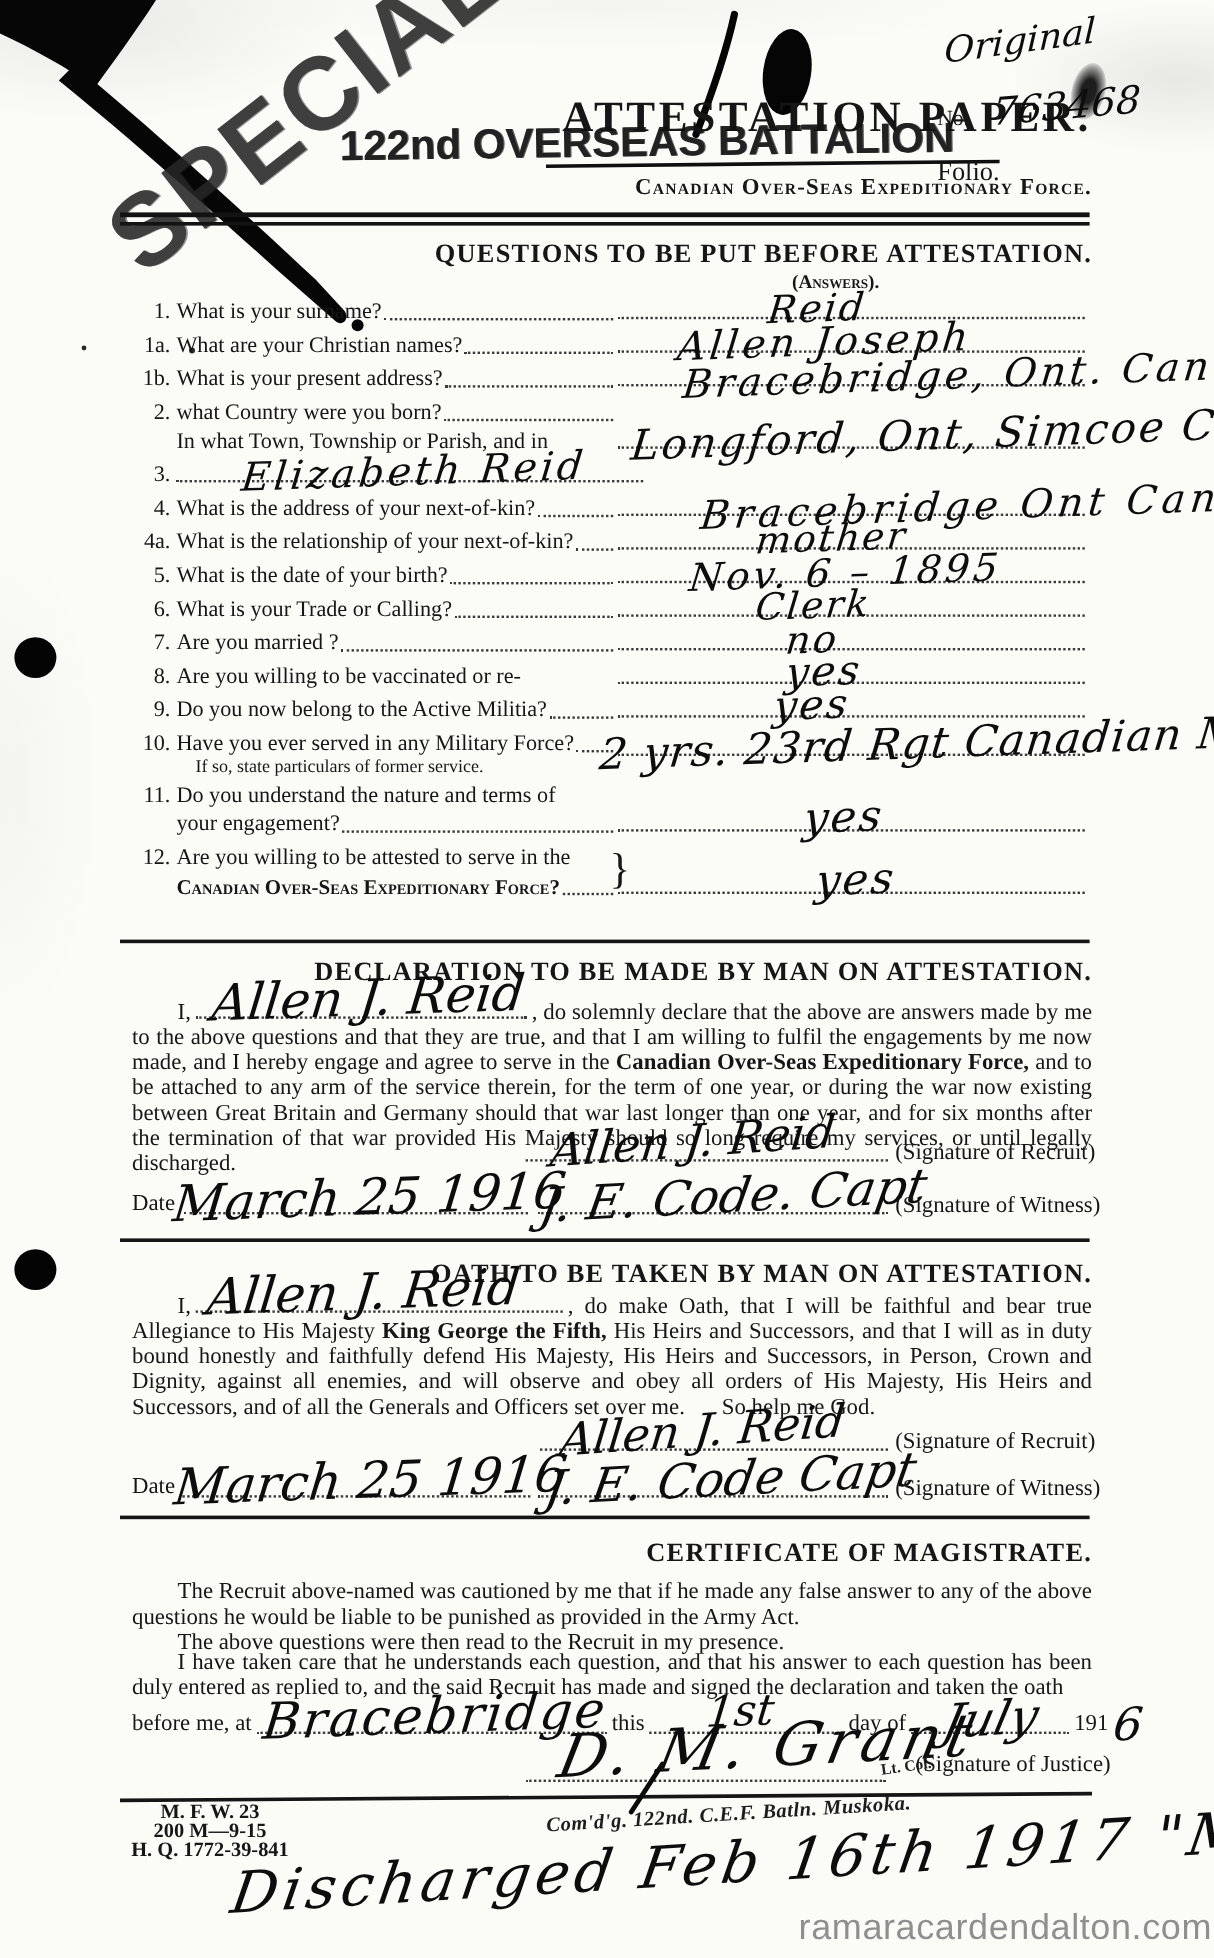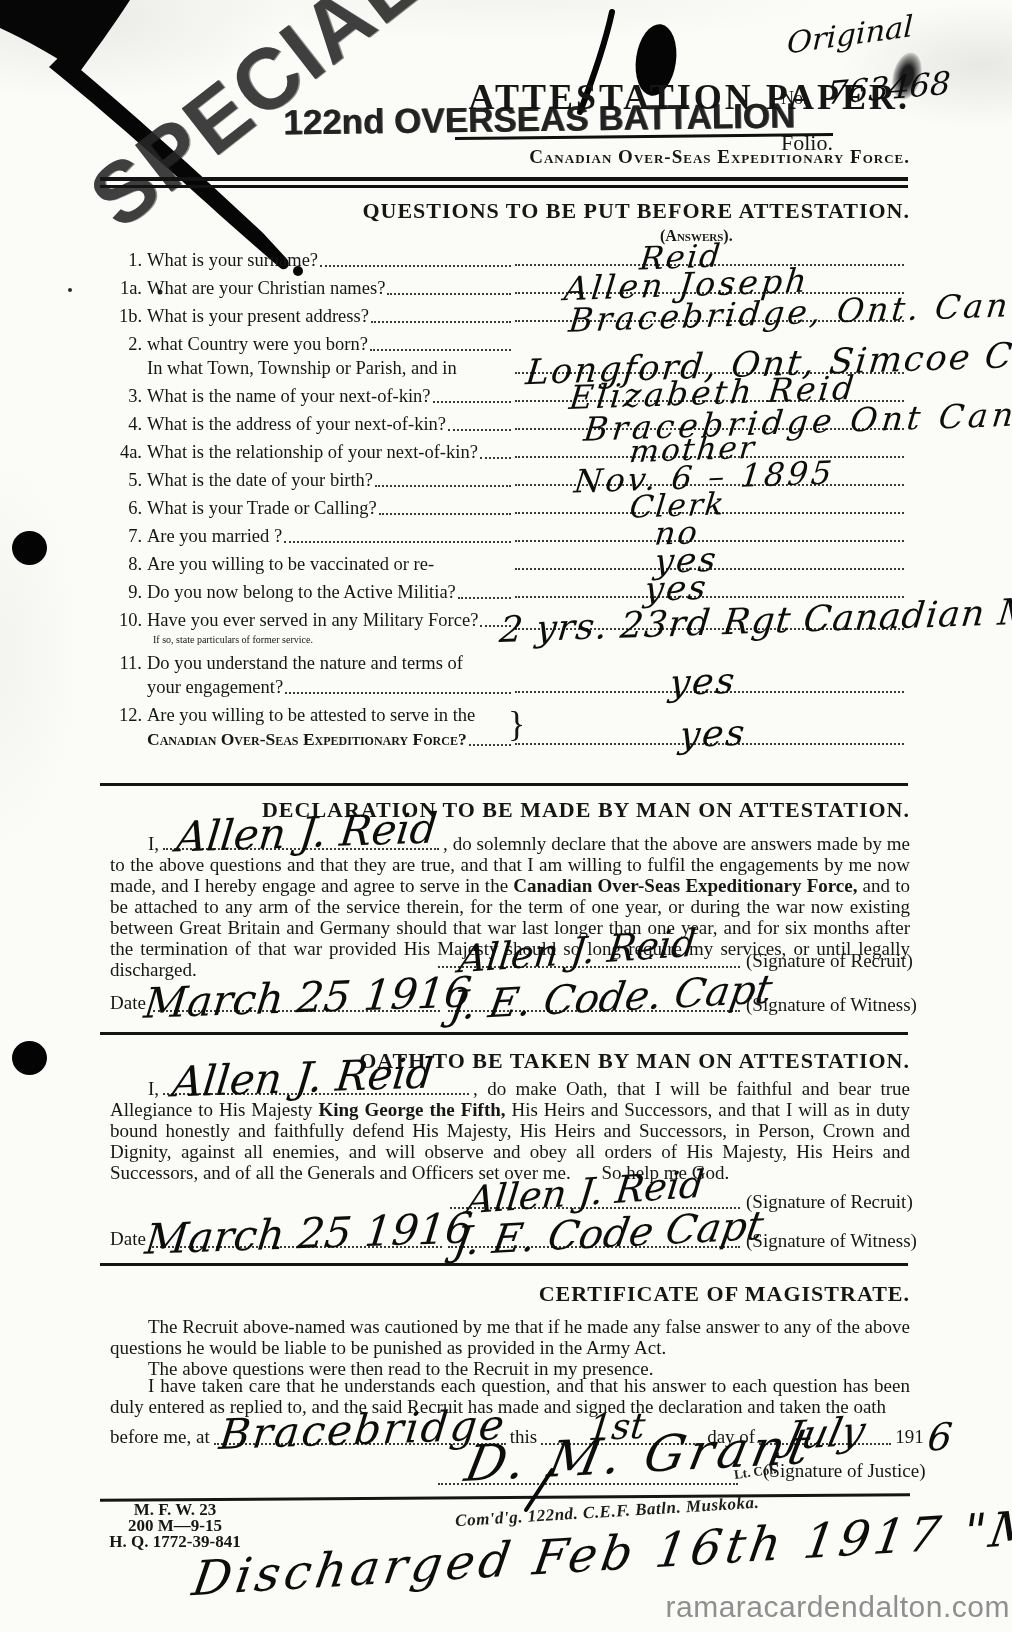--- a/index.html
+++ b/index.html
@@ -58,21 +58,21 @@
   .double-rule { position:absolute; height:4px; border-top:4px solid #131313; border-bottom:3px solid #131313; background:transparent; }
 
   
   .qwrap { position:absolute; left:108px; top:248px; width:800px; font-size:18.5px; }
   .qrow { display:flex; position:relative; margin-bottom:4px; }
   .qnum { width:34px; text-align:right; padding-right:5px; line-height:24px; flex:none; }
   .qbody { width:368px; flex:none; display:flex; flex-direction:column; }
   .qline { display:flex; height:24px; line-height:24px; }
   .qt { white-space:nowrap; }
   .leader { flex:1; border-bottom:2px dotted #3a3a3a; margin:0 4px 5px 2px; min-width:12px; }
-  .qnote { font-size:10px; line-height:15px; margin-left:6px; }
+  .qnote { font-size:15px; line-height:15px; margin-left:16px; }
   .acell { width:389px; flex:none; align-self:flex-end; margin-bottom:6px; position:relative; border-bottom:2px dotted #3a3a3a; height:0; }
   .acell.raise { margin-bottom:17px; }
   .sc { font-variant:small-caps; font-weight:bold; font-size:17.5px; }
   .brace { position:absolute; left:400px; top:0px; font-size:36px; font-weight:400; }
 
   
   .dotline { position:absolute; border-bottom:2.5px dotted #3a3a3a; height:0; }
   .dotline .hand { position:absolute; }
   .gapdots { position:relative; border-bottom:2.5px dotted #3a3a3a; height:10px; margin:0 4px 5px 4px; flex:none; }
   .gap { display:inline-block; position:relative; height:12px; border-bottom:2px dotted #3a3a3a; margin:0 4px; }
@@ -175,26 +175,20 @@
             <span class="qt">In what Town, Township or Parish, and in</span>
           </span>
       </span>
       <span class="acell">
           <span class="hand ans" style="left:12px;font-size:35px;letter-spacing:2px">Longford, Ont, Simcoe Cty</span>
         </span>
     </div>
 
     <div class="qrow">
       <span class="qnum">3.</span>
-      <span class="qbody">
-          <span class="qline">
-            <span class="qt">What is the name of your next-of-kin?</span>
-            <span class="leader"></span>
-          </span>
-        </span>
       <span class="acell">
           <span class="hand ans" style="left:55px;font-size:33px;letter-spacing:3px">Elizabeth Reid</span>
         </span>
     </div>
 
     <div class="qrow">
       <span class="qnum">4.</span>
       <span class="qbody">
           <span class="qline">
             <span class="qt">What is the address of your next-of-kin?</span>

